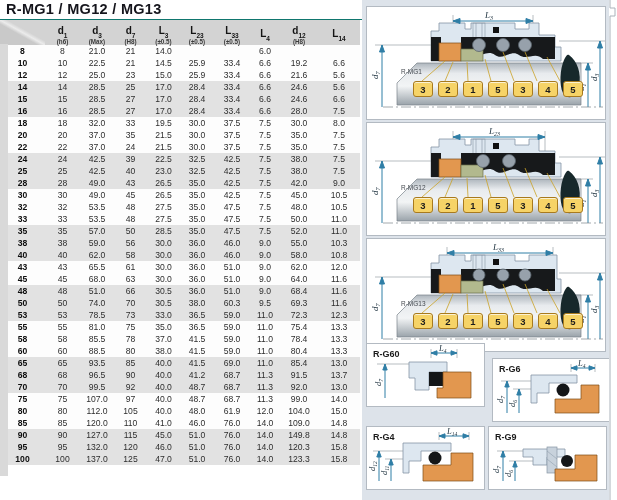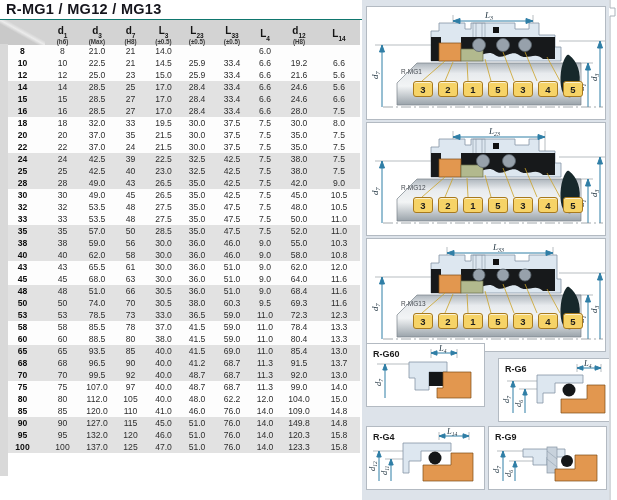--- a/index.html
+++ b/index.html
@@ -344,20 +344,32 @@
             <td>78.5</td>
             <td>73</td>
             <td>33.0</td>
             <td>36.5</td>
             <td>59.0</td>
             <td>11.0</td>
             <td>72.3</td>
             <td>12.3</td>
           </tr>
           <tr class="white">
+            <td class="rl">55</td>
+            <td>55</td>
+            <td>81.0</td>
+            <td>75</td>
+            <td>35.0</td>
+            <td>36.5</td>
+            <td>59.0</td>
+            <td>11.0</td>
+            <td>75.4</td>
+            <td>13.3</td>
+          </tr>
+          <tr class="white">
             <td class="rl">58</td>
             <td>58</td>
             <td>85.5</td>
             <td>78</td>
             <td>37.0</td>
             <td>41.5</td>
             <td>59.0</td>
             <td>11.0</td>
             <td>78.4</td>
             <td>13.3</td>
@@ -422,21 +434,21 @@
             <td>99.0</td>
             <td>14.0</td>
           </tr>
           <tr class="white">
             <td class="rl">80</td>
             <td>80</td>
             <td>112.0</td>
             <td>105</td>
             <td>40.0</td>
             <td>48.0</td>
-            <td>62.2</td>
+            <td>61.9</td>
             <td>12.0</td>
             <td>104.0</td>
             <td>15.0</td>
           </tr>
           <tr class="white">
             <td class="rl">85</td>
             <td>85</td>
             <td>120.0</td>
             <td>110</td>
             <td>41.0</td>
@@ -711,21 +723,21 @@
           <polygon points="64,9 70,6.8 70,11.2"></polygon>
             <polygon points="90,9 84,6.8 84,11.2"></polygon>
           <line x1="18" y1="20" x2="18" y2="54"></line>
             <polygon points="18,20 15.8,26 20.2,26"></polygon>
         </g>
         <text class="dim" x="72" y="7" font-size="8.5"><tspan>L</tspan><tspan font-size="5.5" dy="1.8">4</tspan></text>
         <text class="dim" font-size="8.5" transform="rotate(-90 14 42)" x="14" y="42"><tspan>d</tspan><tspan font-size="5.5" dy="1.8">7</tspan></text>
       </svg>
     </div>
 
-    <div class="dbox small" style="left:136px;top:358px">
+    <div class="dbox small" style="left:130px;top:358px">
       <svg width="117" height="62" viewBox="0 0 117 62">
         <text class="slabel" x="6" y="13" font-size="9">R-G6</text>
         <g stroke="#9aa0a6" stroke-width="0.7">
           <line x1="78" y1="5" x2="78" y2="13"></line>
             <line x1="102" y1="5" x2="102" y2="13"></line>
           <line x1="8" y1="22" x2="44" y2="22"></line>
             <line x1="20" y1="30" x2="56" y2="30"></line>
         </g>
         <path d="M38,16 L84,16 L84,24 L56,24 L56,34 L44,34 L44,44 L38,44 Z" fill="#dde7f0" stroke="#8796a4" stroke-width="0.8"></path>
         <path d="M62,40 L88,40 L88,26 L106,26 L106,54 L62,54 Z" fill="#e2974f" stroke="#7c4a16" stroke-width="0.7"></path>

